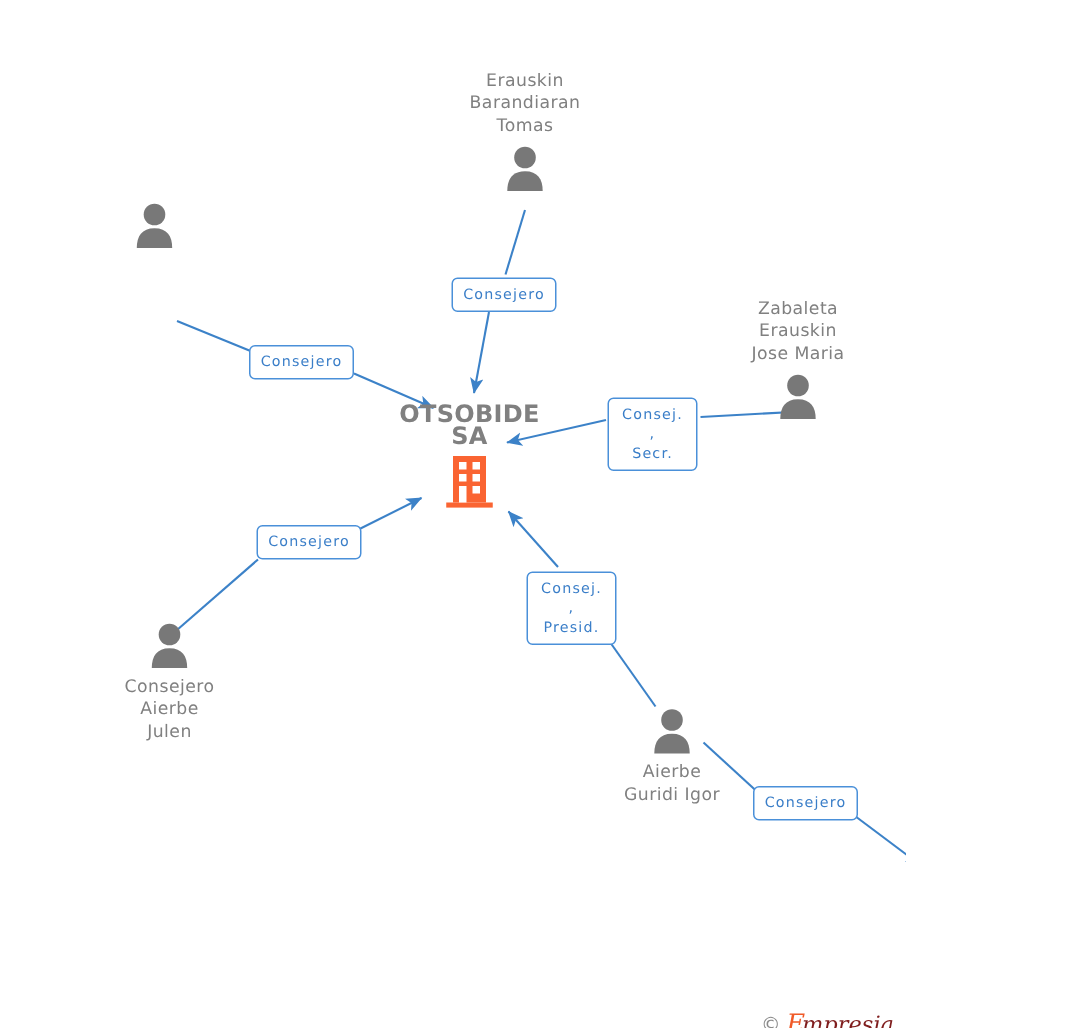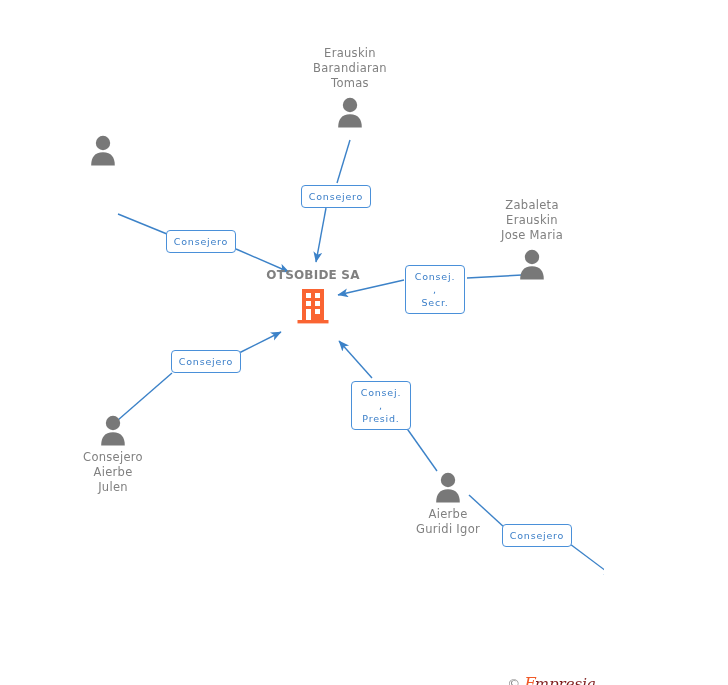--- a/index.html
+++ b/index.html
@@ -33,21 +33,21 @@
   .node-label {
     font-size: 11.5px;
     line-height: 15px;
     color: #808080;
     white-space: pre-line;
     letter-spacing: 0.3px;
   }
   .node-label.company-main {
     color: #808080;
     font-weight: bold;
-    font-size: 12px;
+    font-size: 16px;
     letter-spacing: 0.2px;
   }
   .person-icon {
     display: block;
     margin: 0 auto;
   }
   .building-icon {
     display: block;
     margin: 0 auto;
   }

